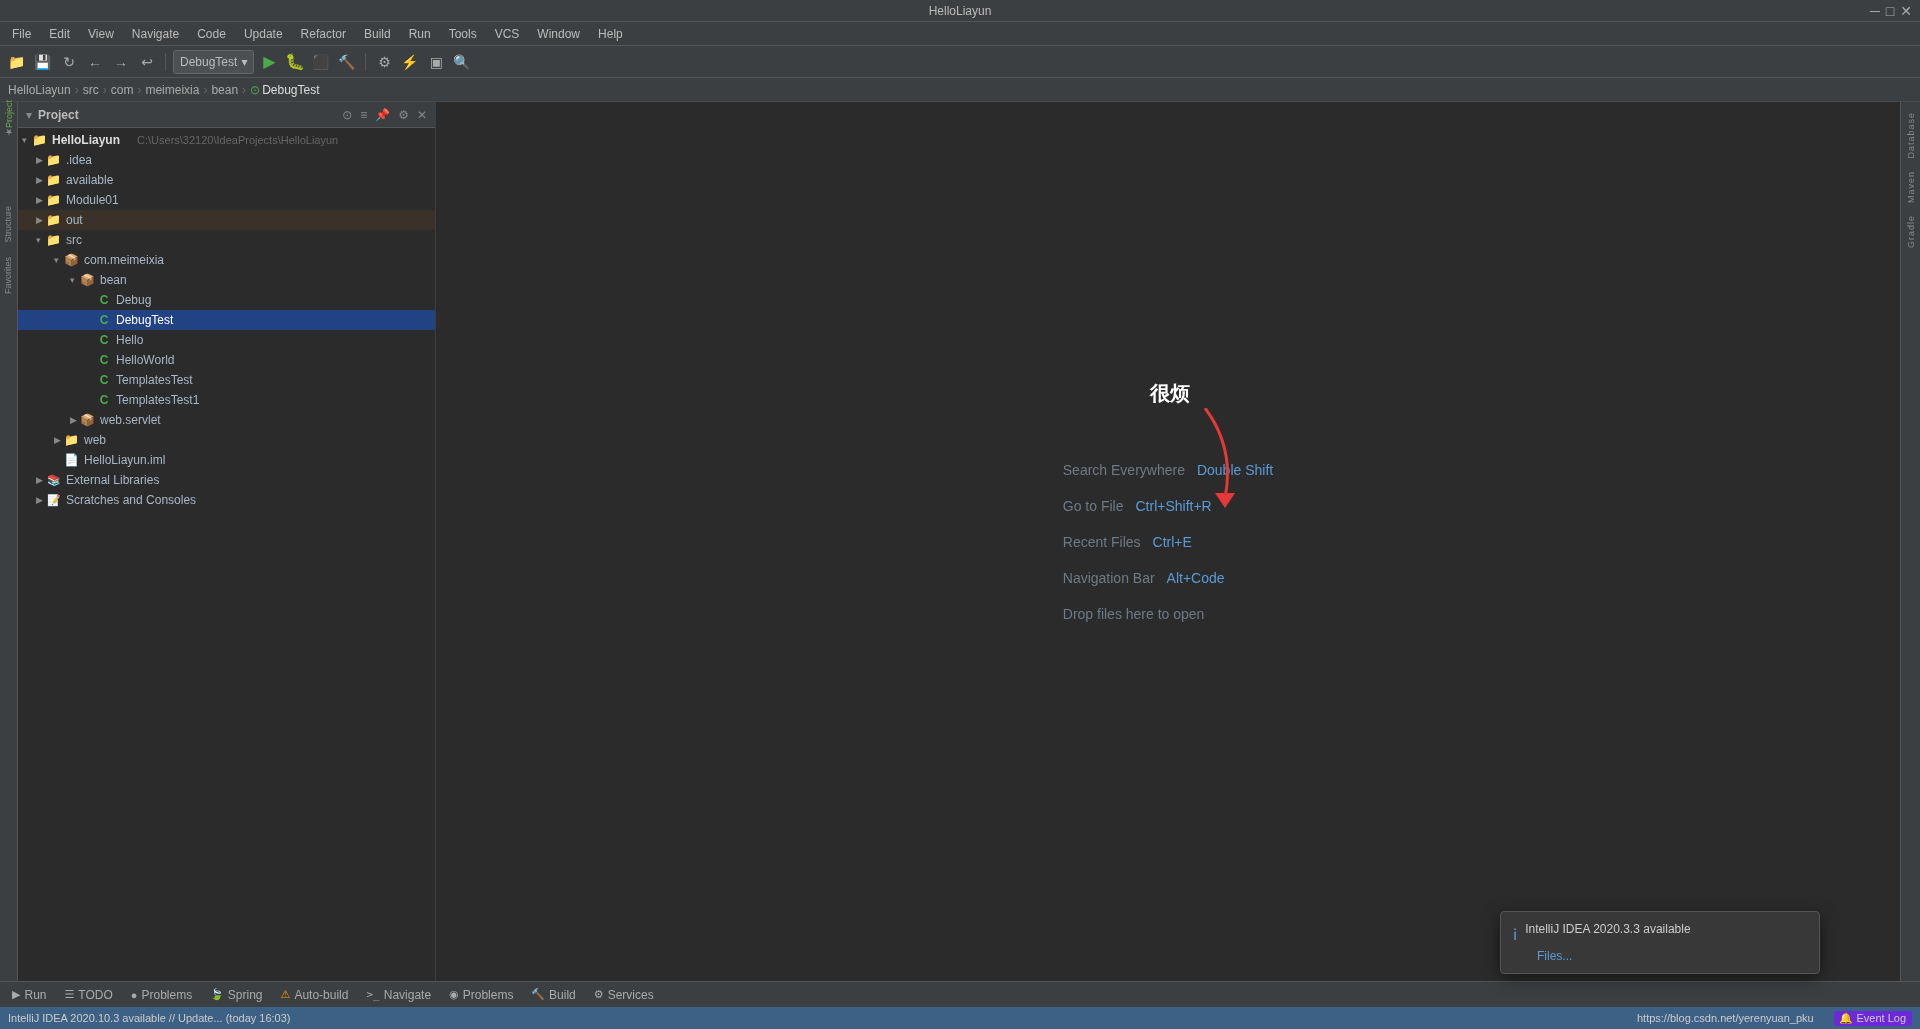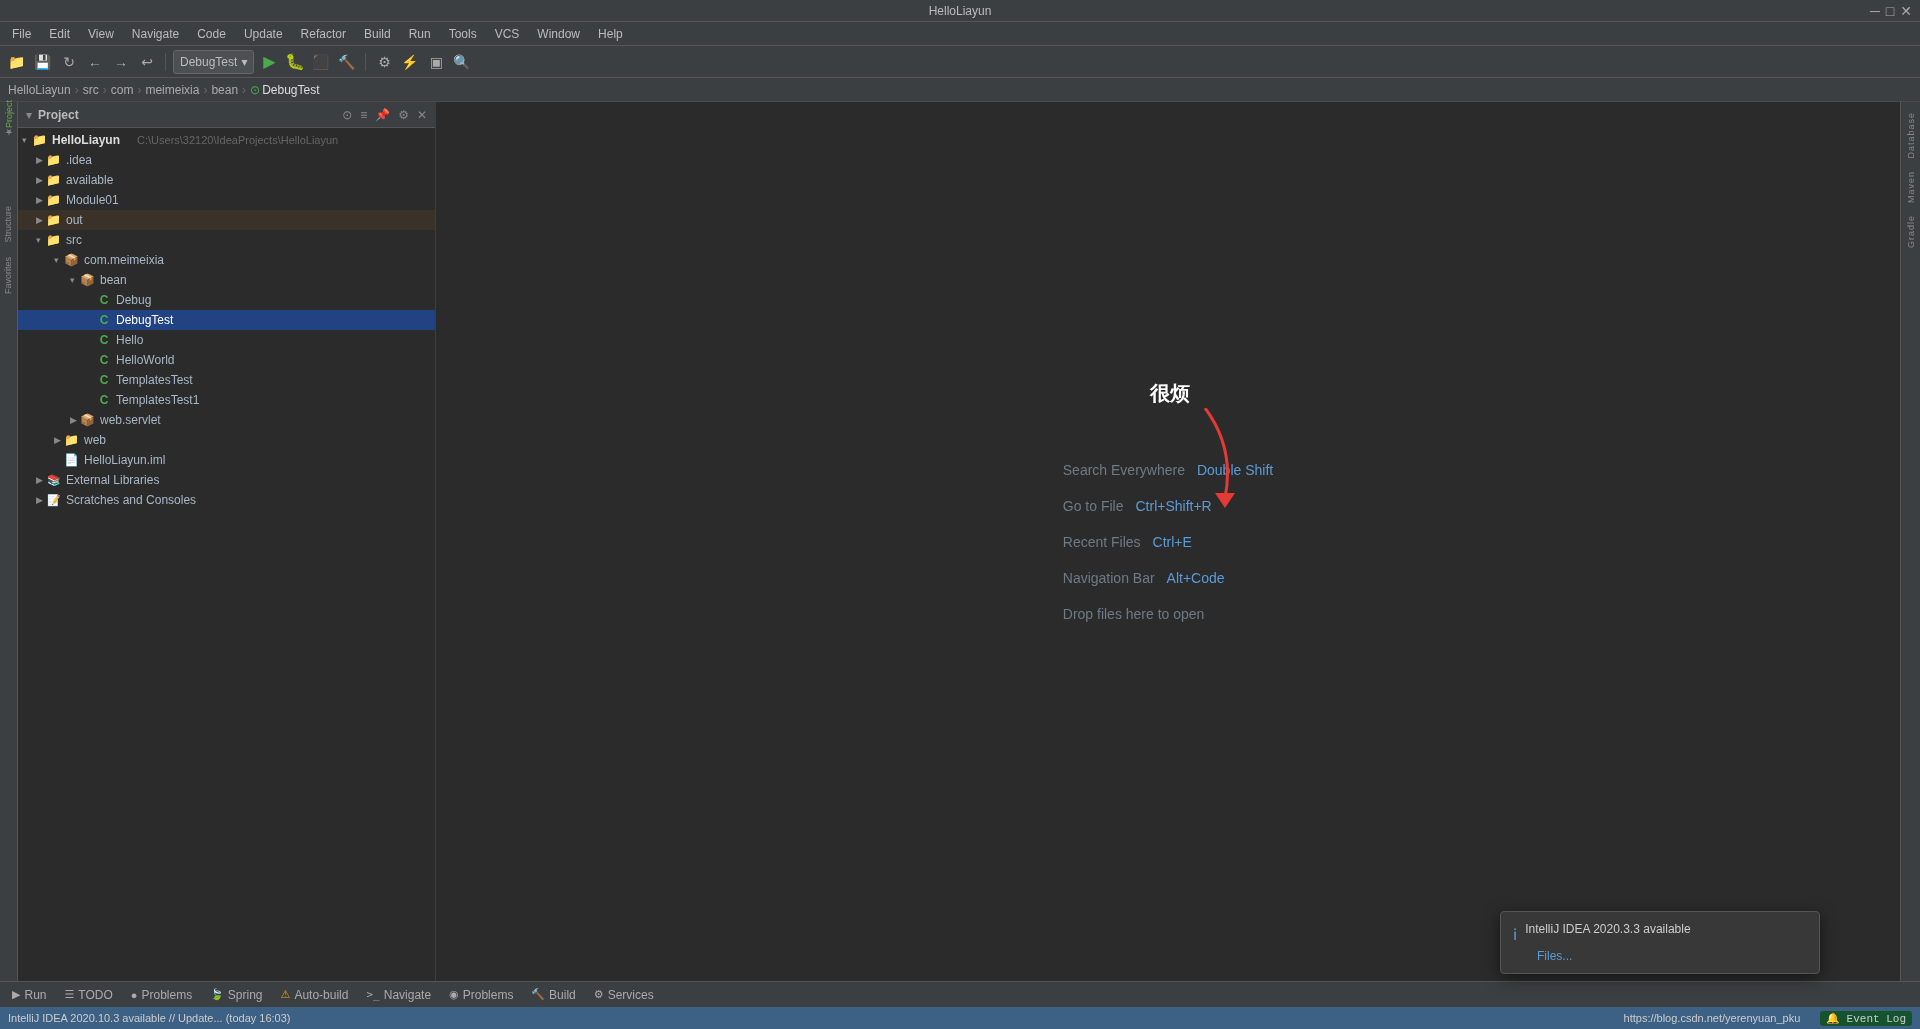--- a/index.html
+++ b/index.html
@@ -332,26 +332,25 @@
     }
     #statusbar .status-left { color: #ccc; font-size: 11px; }
     #statusbar .status-right {
       display: flex;
       align-items: center;
       gap: 20px;
       color: #ccc;
       font-size: 11px;
     }
     .event-log-btn {
-      background: #14532d;
+      background: #6d28d9;
       padding: 1px 6px;
       border-radius: 3px;
       cursor: pointer;
       font-size: 11px;
-      font-family: Liberation Mono, monospace;
     }
 
     
     #notification {
       position: absolute;
       bottom: 55px;
       right: 100px;
       width: 320px;
       background: #383838;
       border: 1px solid #555;

